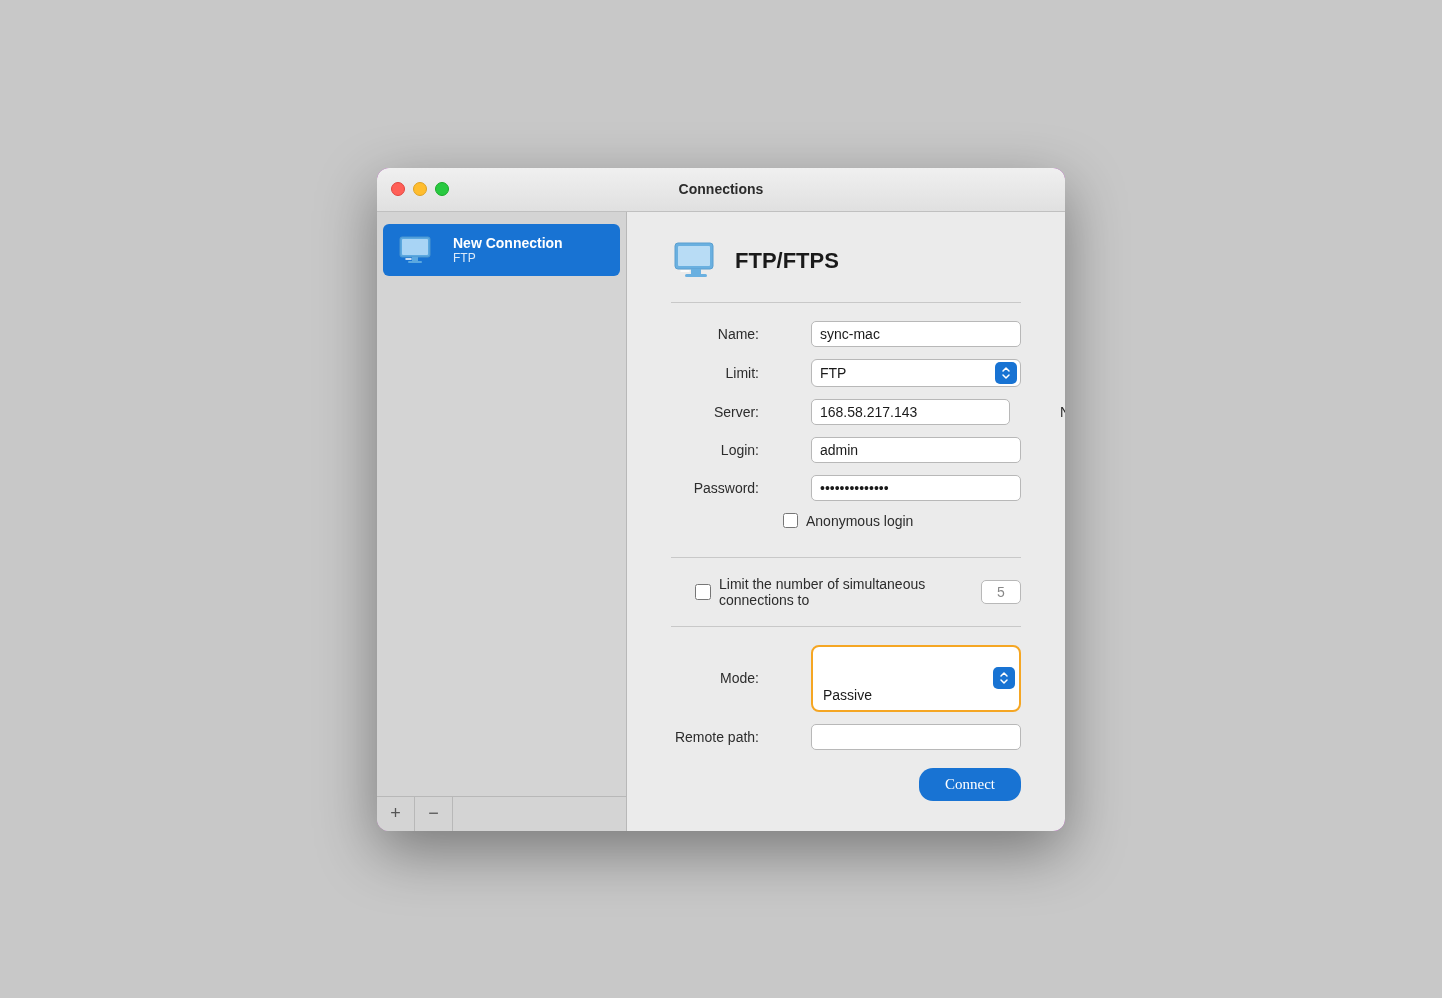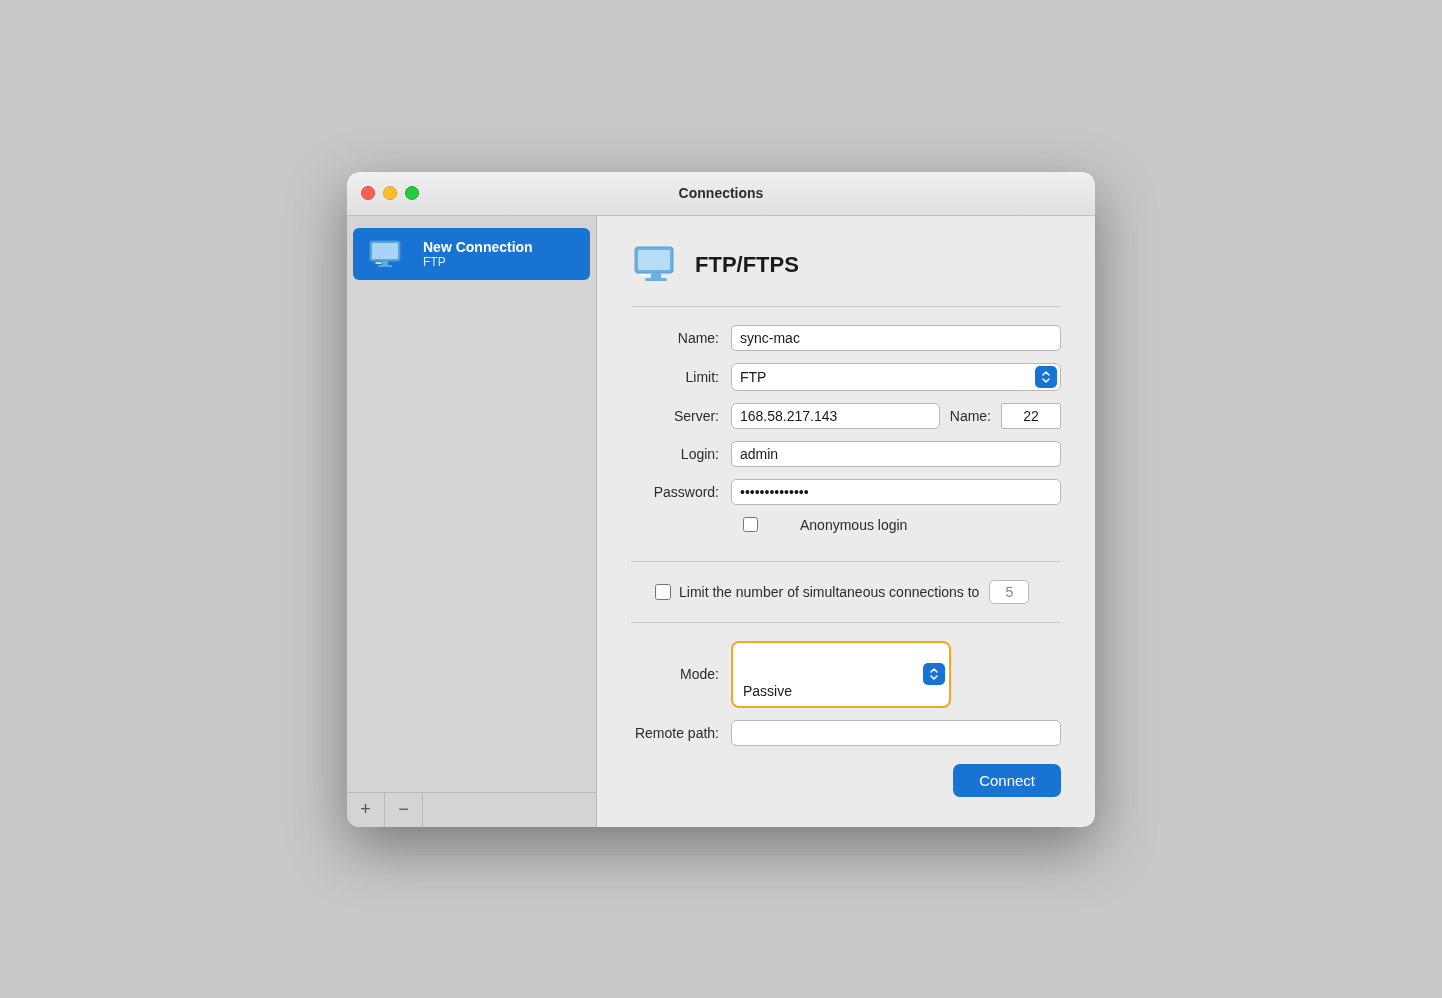--- a/index.html
+++ b/index.html
@@ -8,21 +8,21 @@
       background: #c8c8c8;
       display: flex;
       justify-content: center;
       align-items: center;
       width: 1442px;
       height: 998px;
       overflow: hidden;
     }
 
     .window {
-      width: 748px;
+      width: 688px;
       background: #a21caf;
       border-radius: 12px;
       box-shadow: 0 20px 60px rgba(0,0,0,0.4);
       overflow: hidden;
       position: relative;
     }
 
     .title-bar {
       background: linear-gradient(to bottom, #f0f0f0, #e0e0e0);
       height: 44px;
@@ -130,21 +130,21 @@
       font-size: 18px;
       color: #555;
       border: none;
       background: transparent;
       border-right: 1px solid #b8b8b8;
     }
 
     .main-panel {
       flex: 1;
       background: #ebebeb;
-      padding: 24px 34px;
+      padding: 24px 44px;
       overflow-y: auto;
     }
 
     .panel-header {
       display: flex;
       align-items: center;
       gap: 14px;
       margin-bottom: 18px;
       padding-bottom: 16px;
       border-bottom: 1px solid #c8c8c8;
@@ -159,20 +159,21 @@
     .form-section {
       padding-bottom: 18px;
       border-bottom: 1px solid #c8c8c8;
       margin-bottom: 18px;
     }
 
     .form-row {
       display: flex;
       align-items: center;
       margin-bottom: 12px;
+      gap: 40px;
     }
 
     .form-label {
       text-align: right;
       width: 100px;
       font-size: 14px;
       color: #2c2c2c;
       padding-right: 12px;
       flex-shrink: 0;
       font-weight: 400;
@@ -264,21 +265,20 @@
       display: flex;
       align-items: center;
       margin-bottom: 12px;
     }
 
     .checkbox-row {
       display: flex;
       align-items: center;
       padding-left: 112px;
       margin-bottom: 10px;
-      gap: 34px;
     }
 
     .checkbox-row input[type="checkbox"] {
       margin-right: 8px;
       width: 15px;
       height: 15px;
       cursor: pointer;
     }
 
     .checkbox-row label {
@@ -327,25 +327,26 @@
       display: flex;
       justify-content: flex-end;
       padding-top: 6px;
       padding-bottom: 6px;
     }
 
     .connect-btn {
       background: #1873d3;
       color: white;
       border: none;
-      border-radius: 7px;
+      border-radius: 14px;
       padding: 8px 26px;
       font-size: 15px;
       font-weight: 500;
       cursor: pointer;
+      font-family: Liberation Serif, serif;
     }
 
     
     .ftp-icon-container {
       width: 50px;
       height: 50px;
       display: flex;
       align-items: center;
       justify-content: center;
     }

